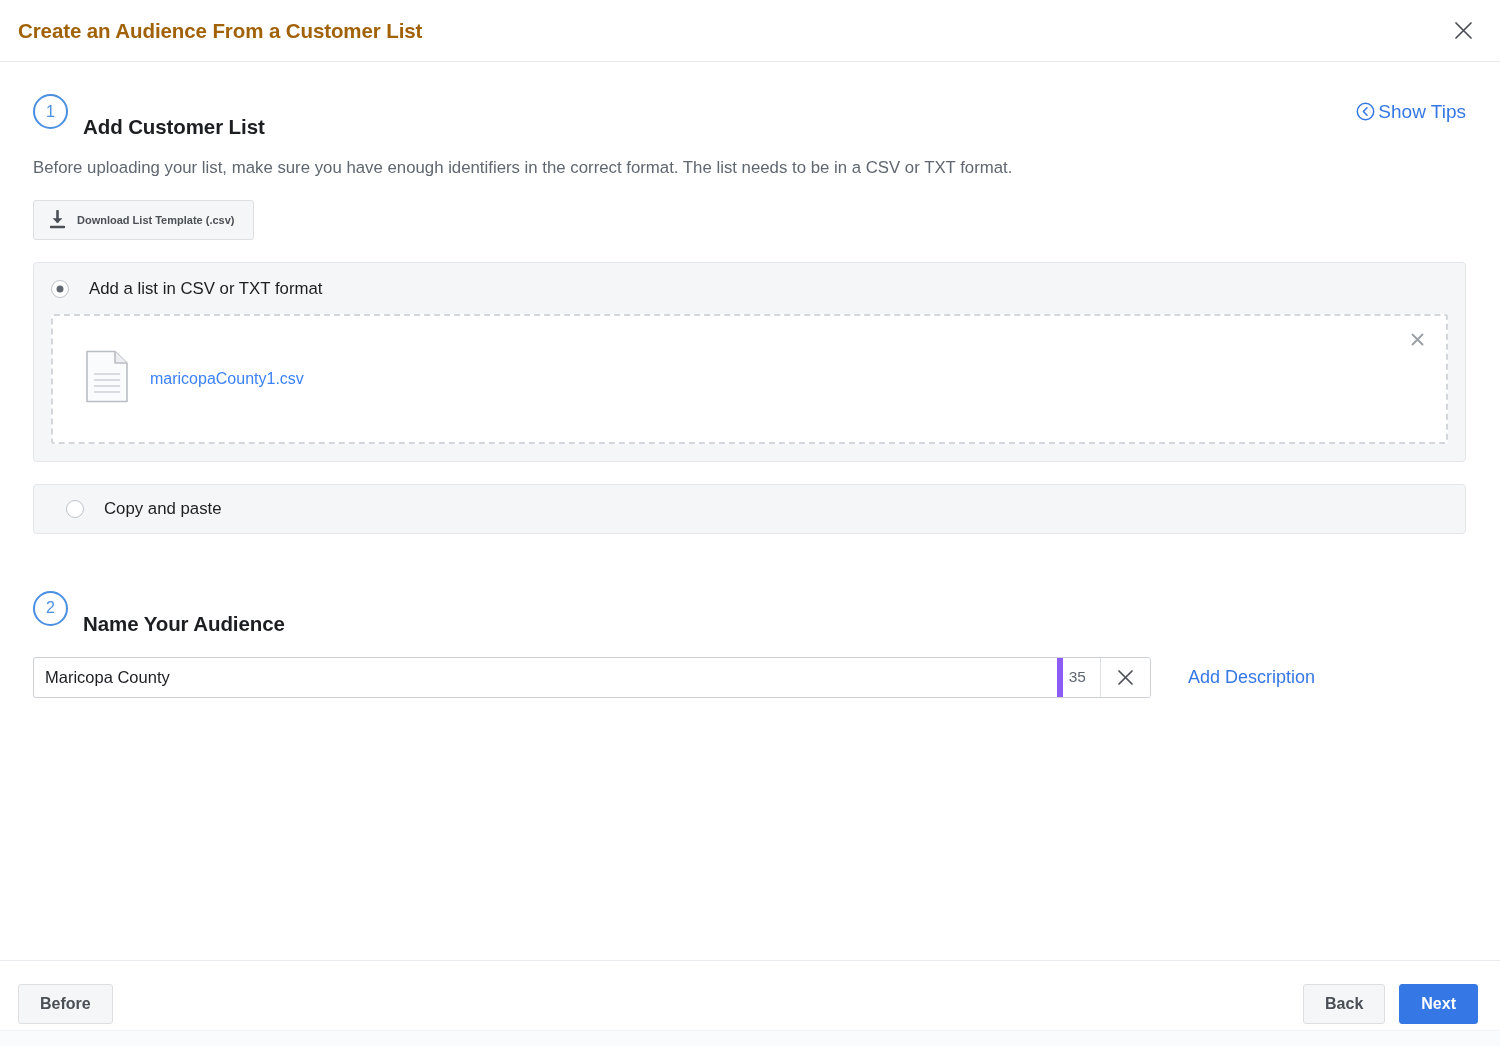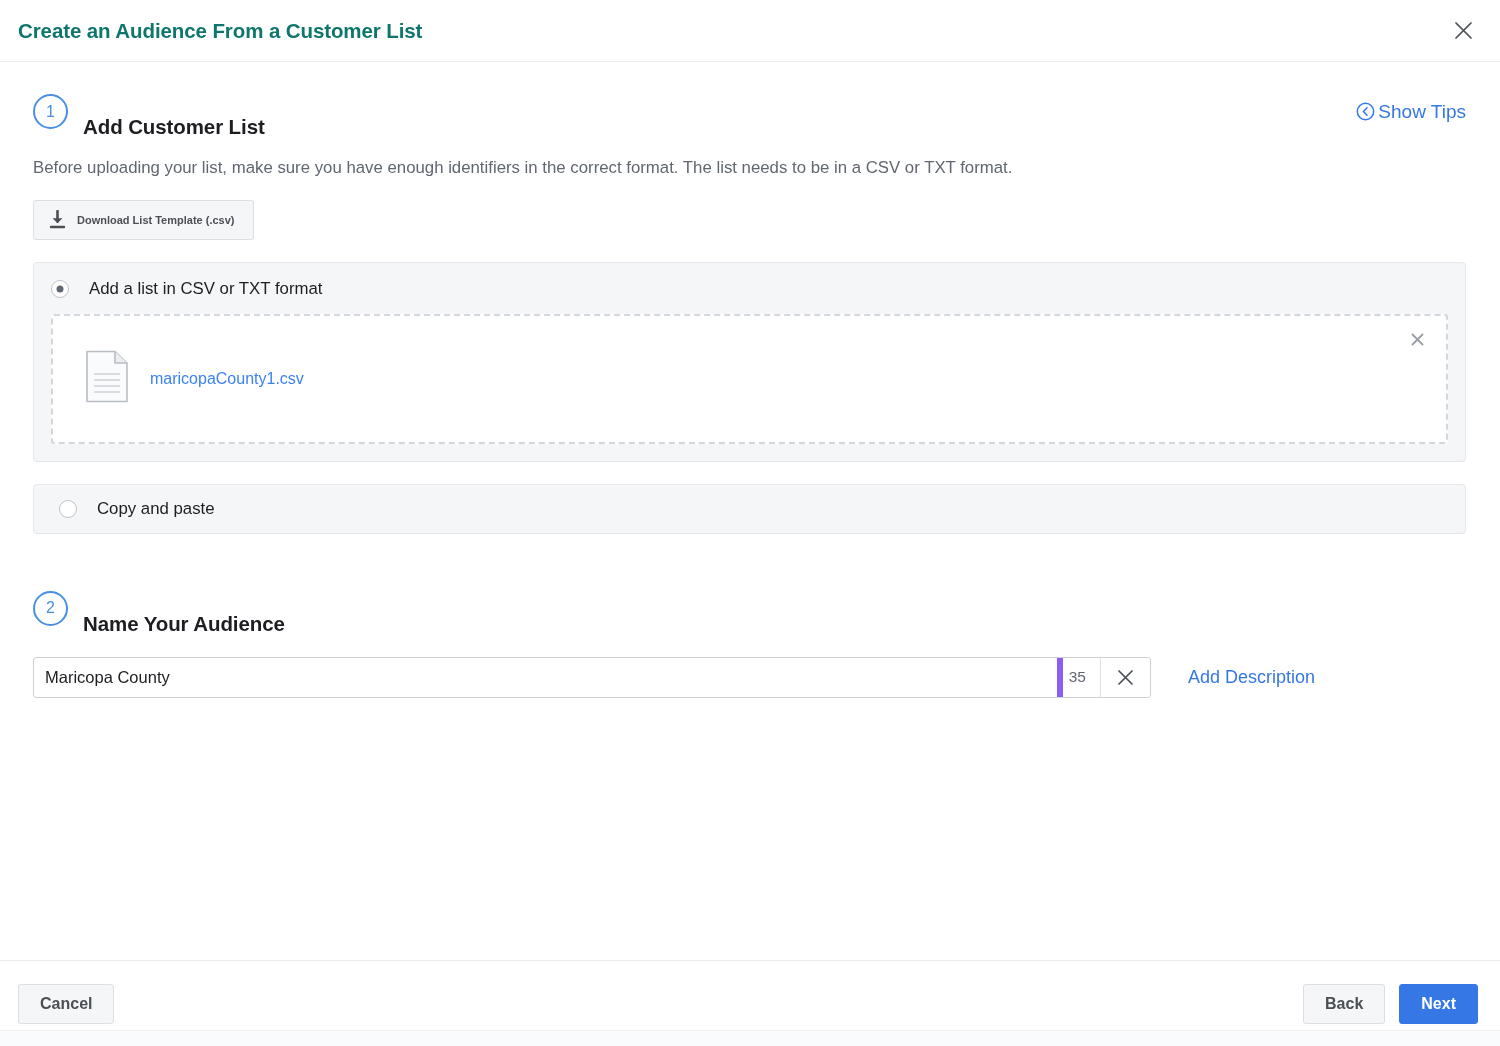--- a/index.html
+++ b/index.html
@@ -35,21 +35,21 @@
     align-items: center;
     justify-content: space-between;
     padding: 0 20px 0 18px;
     border-bottom: 1px solid #e9ebee;
     background: #ffffff;
   }
   .dlg-title {
     font-size: 20.5px;
     font-weight: bold;
     letter-spacing: -0.1px;
-    color: #0f766e;
+    color: #a16207;
   }
   .close-btn {
     width: 34px;
     height: 34px;
     display: flex;
     align-items: center;
     justify-content: center;
     border: none;
     background: transparent;
     cursor: pointer;
@@ -137,21 +137,21 @@
   .download-btn svg { display: block; }
 
   
   .option-panel {
     margin-top: 22px;
     background: #f5f6f7;
     border: 1px solid #e4e6eb;
     border-radius: 4px;
     padding: 16px 17px 17px 17px;
   }
-  .option-panel.collapsed { padding: 14px 25px; }
+  .option-panel.collapsed { padding: 14px 32px; }
 
   .radio-row {
     display: flex;
     align-items: center;
     gap: 20px;
     cursor: pointer;
   }
   .radio {
     width: 18px;
     height: 18px;
@@ -430,21 +430,21 @@
             </span>
           </button>
         </div>
         <a class="add-desc">Add Description</a>
       </div>
     </div>
 
   </div>
 
   <div class="dlg-footer">
-    <button class="btn btn-secondary">Cancel</button>
+    <button class="btn btn-secondary">Before</button>
     <div class="footer-right">
       <button class="btn btn-secondary">Back</button>
       <button class="btn btn-primary">Next</button>
     </div>
   </div>
 
   <div class="bottom-strip"></div>
 </div>
 
 </body></html>

